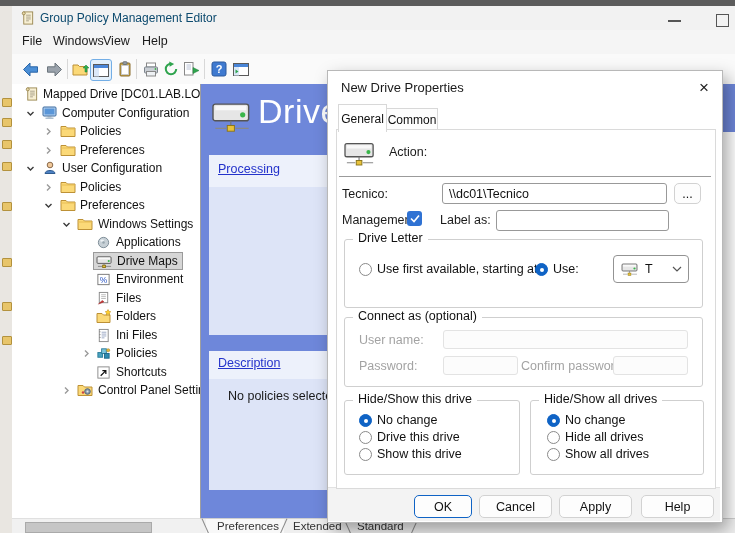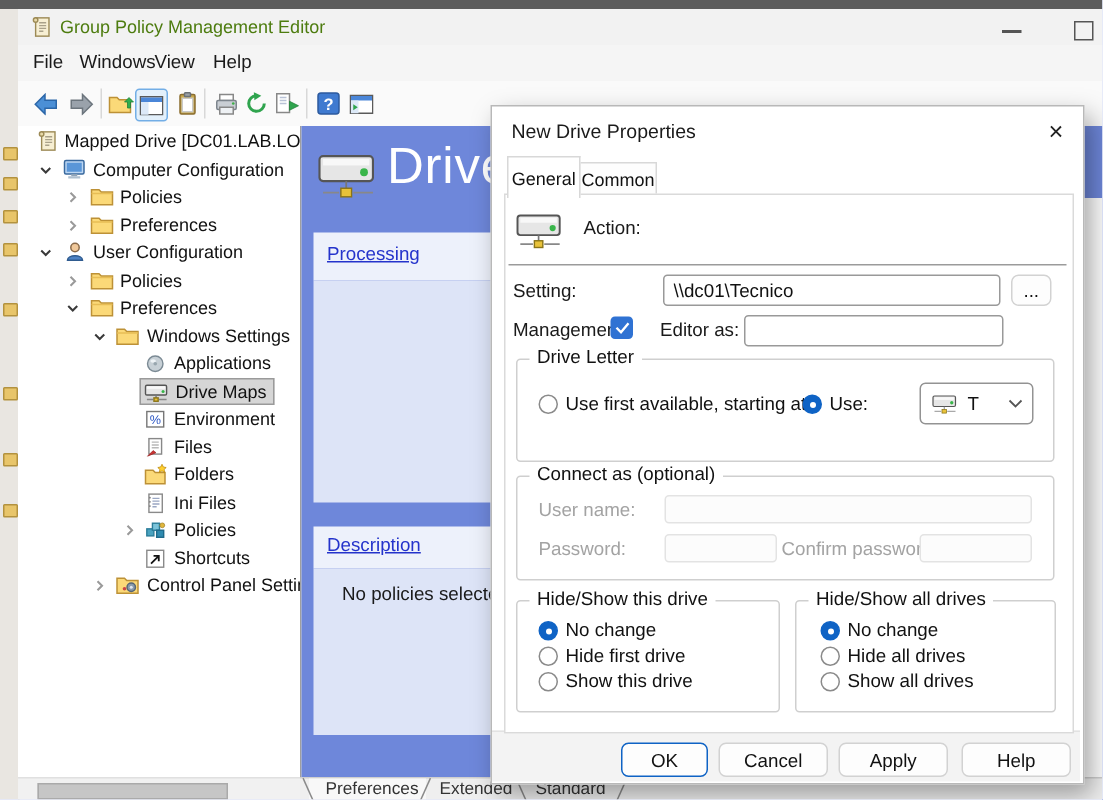--- a/index.html
+++ b/index.html
@@ -8,21 +8,21 @@
           background:#fff;}
   .abs{position:absolute;}
 
   
   #top-strip{left:0;top:0;width:735px;height:6px;background:#5c5c5c;}
   #left-strip{left:0;top:6px;width:12px;height:527px;background:#e9e6e1;border-right:1px solid #b8b4ae;}
   .frag{position:absolute;left:2px;width:8px;height:7px;background:#e8c56a;border:1px solid #b3923e;border-radius:1px;}
 
   
   #titlebar{left:12px;top:6px;width:723px;height:24px;background:#f2f2f2;}
-  #title-text{left:28px;top:5px;color:#4d7c0f;font-size:12px;}
+  #title-text{left:28px;top:5px;color:#0c4a6e;font-size:12px;}
   #min-btn{left:656px;top:14px;width:13px;height:2px;background:#555;}
   #max-btn{left:704px;top:8px;width:11px;height:11px;border:1px solid #555;}
 
   
   #menubar{left:12px;top:30px;width:723px;height:24px;background:#f5f5f5;padding-left:24px;}
   .menu-item{position:absolute;top:4px;font-size:12.5px;color:#1a1a1a;}
 
   
   #toolbar{left:12px;top:54px;width:723px;height:30px;background:#fafafa;border-bottom:1px solid #d9d9d9;}
   .tbtn{position:absolute;top:5px;width:20px;height:20px;display:flex;align-items:center;justify-content:center;}
@@ -483,31 +483,31 @@
             <rect x="2" y="3.8" width="13" height="1.8" fill="#f8f8f8"></rect>
             <circle cx="13.5" cy="7.5" r="1.1" fill="#39b54a"></circle>
             <path d="M8.5 10 v2.2" stroke="#777" stroke-width="0.6"></path>
             <rect x="7" y="12" width="3" height="2.4" fill="#e8c23a" stroke="#8a7418" stroke-width="0.5"></rect>
             <path d="M2 13.2 h4.5 M10.5 13.2 h5.5" stroke="#888" stroke-width="0.6"></path>
           </svg>
       </span>
       <span class="flabel" style="left:52px;top:15px">Action:</span>
       <div style="position:absolute;left:2px;top:46px;width:372px;height:1px;background:#9b9b9b"></div>
 
-      <span class="flabel" style="left:5px;top:57px">Setting:</span>
+      <span class="flabel" style="left:5px;top:57px">Tecnico:</span>
       <input class="tfield" style="left: 105px; top: 53px; width: 225px; height: 21px;" value="\\dc01\Tecnico">
       <button class="btn" style="left:337px;top:53px;width:27px;height:21px">...</button>
 
       <span class="flabel" style="left:5px;top:83px">Management:</span>
       <span class="cbx" style="left:70px;top:81px">
         <svg width="10" height="9">
             <polyline points="1,4.5 4,7.5 9,1.5" stroke="#fff" fill="none" stroke-width="1.6"></polyline>
           </svg>
       </span>
-      <span class="flabel" style="left:103px;top:83px">Editor as:</span>
+      <span class="flabel" style="left:103px;top:83px">Label as:</span>
       <input class="tfield" style="left: 159px; top: 80px; width: 173px; height: 21px;" value="">
 
       <div class="grp" style="left:7px;top:109px;width:357px;height:67px">
         <span class="legend">Drive Letter</span>
         <span class="radio" style="left:14px;top:23px"></span>
         <span class="rlabel" style="left:32px;top:22px">Use first available, starting at:</span>
         <span class="radio on" style="left:190px;top:23px"></span>
         <span class="rlabel" style="left:208px;top:22px">Use:</span>
         <div class="combo" style="left:268px;top:15px;width:76px;height:28px;padding:0 6px">
           <span style="display:flex;margin-right:5px">
@@ -537,21 +537,21 @@
         <input class="tfield dis-field" style="left: 98px; top: 38px; width: 75px; height: 19px;" disabled="" value="">
         <span class="flabel dis" style="left:176px;top:41px">Confirm password:</span>
         <input class="tfield dis-field" style="left: 268px; top: 38px; width: 75px; height: 19px;" disabled="" value="">
       </div>
 
       <div class="grp" style="left:7px;top:270px;width:174px;height:73px">
         <span class="legend">Hide/Show this drive</span>
         <span class="radio on" style="left:14px;top:13px"></span>
         <span class="rlabel" style="left:32px;top:12px">No change</span>
         <span class="radio" style="left:14px;top:30px"></span>
-        <span class="rlabel" style="left:32px;top:29px">Hide first drive</span>
+        <span class="rlabel" style="left:32px;top:29px">Drive this drive</span>
         <span class="radio" style="left:14px;top:47px"></span>
         <span class="rlabel" style="left:32px;top:46px">Show this drive</span>
       </div>
 
       <div class="grp" style="left:193px;top:270px;width:172px;height:73px">
         <span class="legend">Hide/Show all drives</span>
         <span class="radio on" style="left:16px;top:13px"></span>
         <span class="rlabel" style="left:34px;top:12px">No change</span>
         <span class="radio" style="left:16px;top:30px"></span>
         <span class="rlabel" style="left:34px;top:29px">Hide all drives</span>

